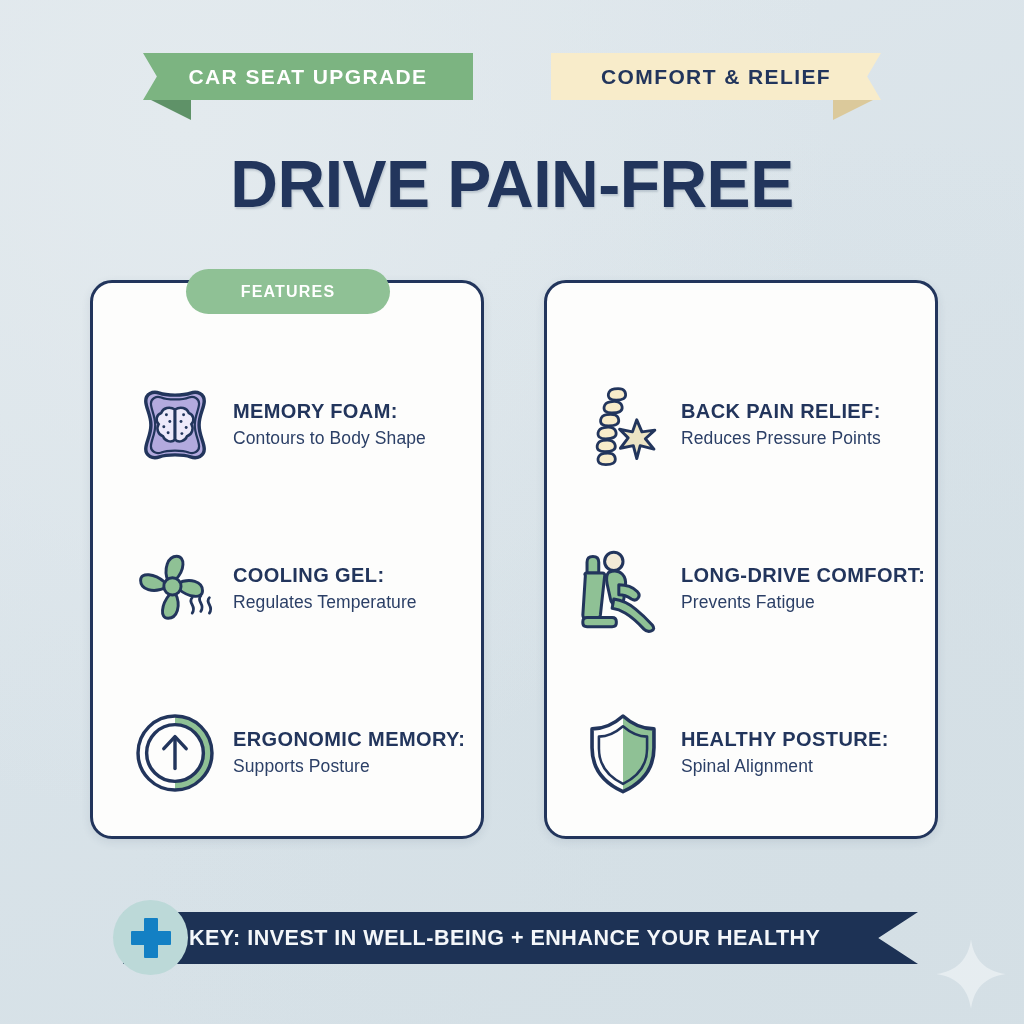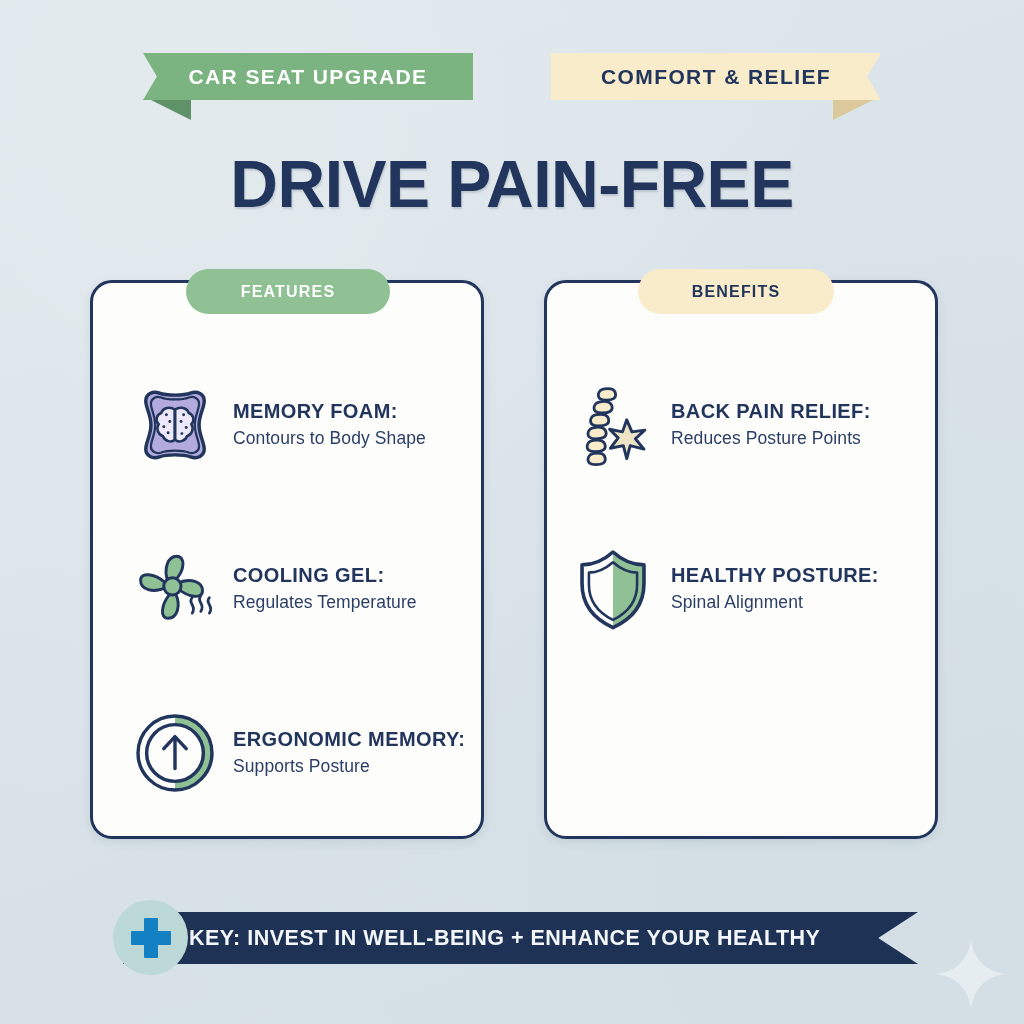--- a/index.html
+++ b/index.html
@@ -94,21 +94,21 @@
   .rows{
     position:absolute;left:0;top:60px;width:100%;
     display:flex;flex-direction:column;
   }
   .row{
     display:flex;align-items:center;
     height:164px;
     padding-left:36px;
     box-sizing:border-box;
   }
-  #card-benefits .row{padding-left:20px;align-items:center;}
+  #card-benefits .row{padding-left:30px;align-items:center;}
   .ico{
     width:92px;min-width:92px;height:92px;
     display:flex;align-items:center;justify-content:center;
     margin-right:12px;
   }
   .txtcol{display:flex;flex-direction:column;justify-content:center;}
   .rtitle{
     font-size:20px;font-weight:bold;letter-spacing:.4px;
     color:#22355c;line-height:1.25;white-space:nowrap;
   }
@@ -262,47 +262,63 @@
               <path d="M28 53 q13 -2 14 6 q1 7 -12 7 q-10 0 -9 -7 q1 -5 7 -6 Z"></path>
               <path d="M27 68 q13 -2 14 6 q1 7 -12 7 q-10 0 -9 -7 q1 -5 7 -6 Z"></path>
               <path d="M28 83 q12 -2 13 6 q1 7 -11 7 q-10 0 -9 -7 q1 -5 7 -6 Z"></path>
             </g>
             <path d="M66 44 L72 58 L87 56 L76 66 L86 78 L70 74 L66 89 L62 74 L47 77
                      L56 65 L46 55 L61 58 Z" fill="#ece4c4" stroke="#22355c" stroke-width="3.4" stroke-linejoin="round"></path>
           </svg>
         </span>
         <span class="txtcol">
           <span class="rtitle">BACK PAIN RELIEF:</span>
-          <span class="rsub">Reduces Posture Points</span>
-        </span>
-      </div>
-
+          <span class="rsub">Reduces Pressure Points</span>
+        </span>
+      </div>
+
+      <div class="row">
+        <span class="ico">
+          <svg width="92" height="92" viewBox="0 0 110 100">
+            <g stroke="#22355c" stroke-width="3.6" stroke-linejoin="round" stroke-linecap="round">
+              <path d="M12 18 q0 -7 7 -7 q7 0 7 7 l0 13 l-14 0 Z" fill="#8fc195"></path>
+              <path d="M10 34 q-2 -3 2 -3 l18 0 q4 0 3 4 l-5 46 q-1 5 -6 5 l-10 0 q-5 0 -5 -5 Z" fill="#8fc195"></path>
+              <path d="M12 84 l30 0 q5 0 5 5 l0 2 q0 4 -5 4 l-30 0 q-5 0 -5 -4 l0 -2 q0 -5 5 -5 Z" fill="#8fc195"></path>
+              <circle cx="44" cy="17" r="11" fill="#f2ead6"></circle>
+              <path d="M38 30 q10 -4 16 2 q5 5 4 14 l-2 16 q-1 7 -8 7 q-7 0 -8 -7 l-4 -18 q-2 -10 2 -14 Z" fill="#8fc195"></path>
+              <path d="M50 45 q14 0 22 8 q4 4 1 8 q-3 4 -8 1 q-7 -5 -15 -5 Z" fill="#8fc195"></path>
+              <path d="M44 62 q14 2 26 12 q10 8 20 19 q4 5 -1 7 q-5 2 -9 -2 q-12 -13 -22 -19 q-8 -5 -16 -6 Z" fill="#8fc195"></path>
+            </g>
+          </svg>
+        </span>
+        <span class="txtcol">
+          <span class="rtitle">LONG-DRIVE COMFORT:</span>
+          <span class="rsub">Prevents Fatigue</span>
+        </span>
+      </div>
 
       <div class="row">
         <span class="ico">
           <svg width="86" height="86" viewBox="0 0 100 100">
             <path d="M50 7 L50 95 C74 84 86 66 86 44 L86 22 C72 22 60 16 50 7 Z" fill="#8fc195"></path>
             <path d="M50 7 C40 16 28 22 14 22 L14 44 C14 66 26 84 50 95
                      C74 84 86 66 86 44 L86 22 C72 22 60 16 50 7 Z" fill="none" stroke="#22355c" stroke-width="4.2" stroke-linejoin="round"></path>
             <path d="M50 19 C42 26 32 31 22 31 L22 45 C22 63 32 77 50 86
                      C68 77 78 63 78 45 L78 31 C68 31 58 26 50 19 Z" fill="none" stroke="#22355c" stroke-width="3" stroke-linejoin="round"></path>
             <path d="M50 7 L50 95" stroke="#22355c" stroke-width="0" fill="none"></path>
           </svg>
         </span>
         <span class="txtcol">
           <span class="rtitle">HEALTHY POSTURE:</span>
           <span class="rsub">Spinal Alignment</span>
         </span>
       </div>
 
     </div>
   </div>
-  <div class="card-tab" id="tab-benefits">
-    <span>BENEFITS</span>
-  </div>
 
   <div id="banner">
     <span class="btxt">KEY: INVEST IN WELL-BEING + ENHANCE YOUR HEALTHY</span>
   </div>
   <div id="plus-badge">
     <span class="plus-h"></span>
     <span class="plus-v"></span>
   </div>
 
   <div id="sparkle">

